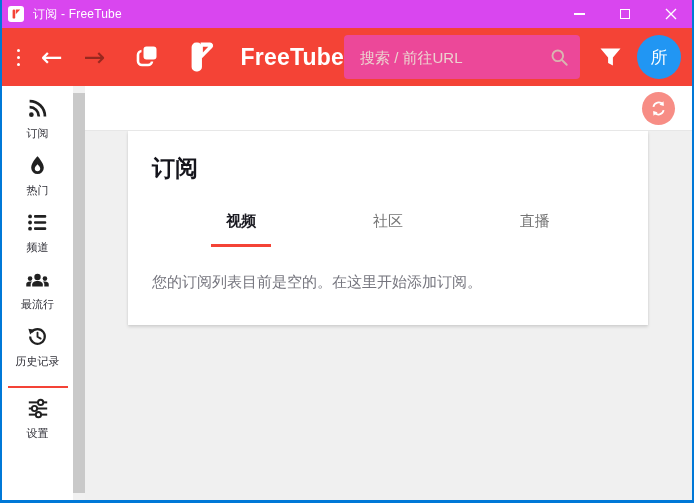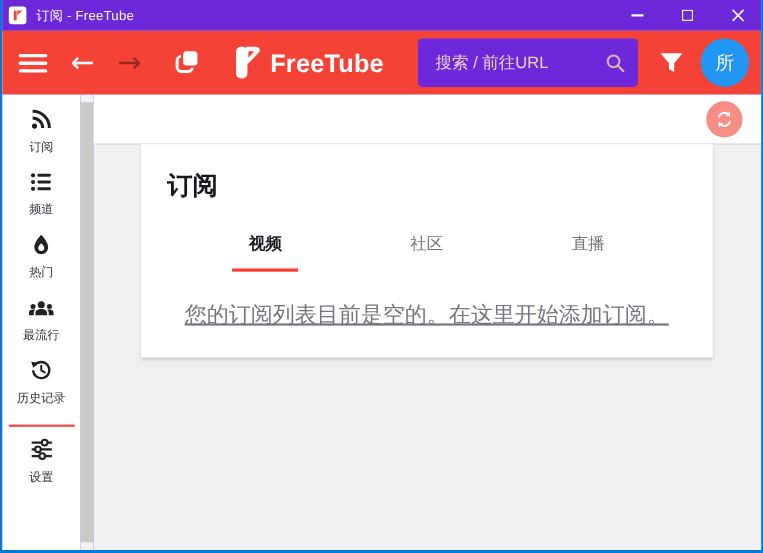--- a/index.html
+++ b/index.html
@@ -4,39 +4,39 @@
 <style>
   * { box-sizing: border-box; }
   html,body { margin:0; padding:0; background:#fff; }
   body { width:694px; height:503px; overflow:hidden; font-family:"Liberation Sans","DejaVu Sans",sans-serif; }
 
   .window { width:694px; height:503px; display:flex; flex-direction:column;
     border-left:2px solid #0078d7; border-right:2px solid #0078d7; border-bottom:3px solid #0078d7;
     background:#f0f0f0; overflow:hidden; }
 
   
-  .titlebar { flex:0 0 28px; height:28px; background:#6d28d9; display:flex; align-items:center; color:#fff; margin:0 -2px; }
+  .titlebar { flex:0 0 28px; height:28px; background:#d946ef; display:flex; align-items:center; color:#fff; margin:0 -2px; }
   .app-icon { width:16px; height:16px; margin:0 9px 0 8px; background:#fff; border-radius:3px;
     display:flex; align-items:center; justify-content:center; flex:0 0 16px; }
   .title-text { font-size:12px; letter-spacing:.2px; }
   .tb-controls { margin-left:auto; display:flex; height:100%; }
   .tb-btn { width:46px; height:100%; display:flex; align-items:center; justify-content:center; }
   .min-glyph { width:11px; height:0; border-bottom:2px solid #fff; display:block; }
   .max-glyph { width:10px; height:10px; border:1.5px solid #fff; display:block; }
 
   
   .header { flex:0 0 58px; height:58px; background:#f44336; display:flex; align-items:center; padding:0 6px 0 15px; }
   .hamburger { width:26px; display:flex; flex-direction:column; gap:4px; cursor:pointer; }
   .hamburger span { display:block; height:3px; background:#fff; border-radius:2px; }
   .nav-arrow { font-size:26px; line-height:1; color:#fff; margin-left:21px; font-family:"DejaVu Sans",sans-serif; }
   .nav-arrow.disabled { color:rgba(40,8,5,.45); }
   .newwin { margin-left:27px; display:flex; }
-  .logo { margin-left:29px; display:flex; align-items:center; gap:8px; }
+  .logo { margin-left:29px; display:flex; align-items:center; gap:26px; }
   .logo-text { color:#fff; font-size:23px; font-weight:bold; letter-spacing:.2px; }
-  .search-box { margin-left:auto; width:200px; height:44px; background:#6d28d9; border-radius:4px;
+  .search-box { margin-left:auto; width:236px; height:44px; background:#ec4899; border-radius:4px;
     display:flex; align-items:center; padding:0 11px 0 14px; }
   .search-box input { flex:1; min-width:0; background:transparent; border:none; outline:none;
     color:#fff; font-size:15px; font-family:inherit; }
   .search-box input::placeholder { color:#ecd2cf; opacity:1; }
   .filter-btn { margin-left:19px; display:flex; }
   .avatar { margin-left:15px; margin-right:5px; width:44px; height:44px; border-radius:50%;
     background:#2196f3; color:#fff; font-size:17px; display:flex; align-items:center; justify-content:center; flex:0 0 44px; }
 
   
   .window-body { flex:1; display:flex; min-height:0; background:#6d28d9; }
@@ -58,21 +58,21 @@
 
   .content-main { flex:1; background:#f0f0f0; padding-left:43px; }
   .card { width:520px; height:194px; background:#fff; padding:22px 24px 0;
     box-shadow:0 2px 3px rgba(0,0,0,.13), 0 0 2px rgba(0,0,0,.06); }
   .page-title { margin:0; font-size:23px; font-weight:bold; color:#15151c; }
   .tabs { display:flex; margin-top:28px; padding:0 26px;gap:20px; }
   .tab { flex:1; text-align:center; font-size:15px; color:#757575; cursor:pointer; }
   .tab .tab-inner { display:inline-block; padding-bottom:14px; }
   .tab.active { color:#1b1b22; font-weight:bold; }
   .tab.active .tab-inner { border-bottom:3px solid #f44336; padding-left:15px; padding-right:15px; padding-bottom:13px; }
-  .empty-msg { text-align:center; color:#75757e; font-size:20px; margin-top:26px;text-decoration:underline; }
+  .empty-msg { color:#75757e; font-size:15px; margin-top:26px; }
 </style>
 </head>
 <body>
 
 <div class="window">
 
   <div class="titlebar">
     <span class="app-icon">
       <svg width="12" height="12" viewBox="0 0 12 12">
         <rect x="2.6" y="1.6" width="2.6" height="9" rx="1.2" fill="#f44336"></rect>
@@ -142,36 +142,36 @@
         <svg width="21" height="21" viewBox="0 0 24 24">
           <circle cx="5" cy="19" r="2.7" fill="#212121"></circle>
           <path d="M3 10.5 a10.5 10.5 0 0 1 10.5 10.5" fill="none" stroke="#212121" stroke-width="3.1"></path>
           <path d="M3 3.5 a17.5 17.5 0 0 1 17.5 17.5" fill="none" stroke="#212121" stroke-width="3.1"></path>
         </svg>
         <span class="lbl">订阅</span>
       </div>
 
       <div class="side-item">
         <svg width="21" height="21" viewBox="0 0 24 24">
+          <path fill-rule="evenodd" fill="#212121" d="M12 1.5 C12 1.5 4.8 8.5 4.8 14.6 a7.2 7.2 0 0 0 14.4 0 C19.2 9 12 1.5 12 1.5 z
+            M12 10.5 c-1.9 2-3.1 3.3-3.1 5 a3.1 3.1 0 0 0 6.2 0 c0-1.7-1.2-3-3.1-5 z"></path>
+        </svg>
+        <span class="lbl">热门</span>
+      </div>
+
+      <div class="side-item">
+        <svg width="21" height="21" viewBox="0 0 24 24">
           <circle cx="3.5" cy="5" r="2.2" fill="#212121"></circle>
             <rect x="8" y="3.5" width="14" height="3" rx="1.2" fill="#212121"></rect>
           <circle cx="3.5" cy="12" r="2.2" fill="#212121"></circle>
             <rect x="8" y="10.5" width="14" height="3" rx="1.2" fill="#212121"></rect>
           <circle cx="3.5" cy="19" r="2.2" fill="#212121"></circle>
             <rect x="8" y="17.5" width="14" height="3" rx="1.2" fill="#212121"></rect>
         </svg>
         <span class="lbl">频道</span>
-      </div>
-
-      <div class="side-item">
-        <svg width="21" height="21" viewBox="0 0 24 24">
-          <path fill-rule="evenodd" fill="#212121" d="M12 1.5 C12 1.5 4.8 8.5 4.8 14.6 a7.2 7.2 0 0 0 14.4 0 C19.2 9 12 1.5 12 1.5 z
-            M12 10.5 c-1.9 2-3.1 3.3-3.1 5 a3.1 3.1 0 0 0 6.2 0 c0-1.7-1.2-3-3.1-5 z"></path>
-        </svg>
-        <span class="lbl">热门</span>
       </div>
 
       <div class="side-item">
         <svg width="23" height="21" viewBox="0 0 26 22">
           <circle cx="13" cy="8.2" r="3.6" fill="#212121"></circle>
           <path d="M13 12.6 c-3.4 0-6 1.7-6 3.9 V19 h12 v-2.5 c0-2.2-2.6-3.9-6-3.9 z" fill="#212121"></path>
           <circle cx="4.6" cy="10" r="2.6" fill="#212121"></circle>
           <path d="M4.6 13.2 c-2.5 0-4.3 1.3-4.3 2.9 V19 h5 v-2.5 c0-1.3.6-2.4 1.7-3.2 a7.6 7.6 0 0 0-2.4-.1 z" fill="#212121"></path>
           <circle cx="21.4" cy="10" r="2.6" fill="#212121"></circle>
           <path d="M21.4 13.2 c2.5 0 4.3 1.3 4.3 2.9 V19 h-5 v-2.5 c0-1.3-.6-2.4-1.7-3.2 a7.6 7.6 0 0 1 2.4-.1 z" fill="#212121"></path>

